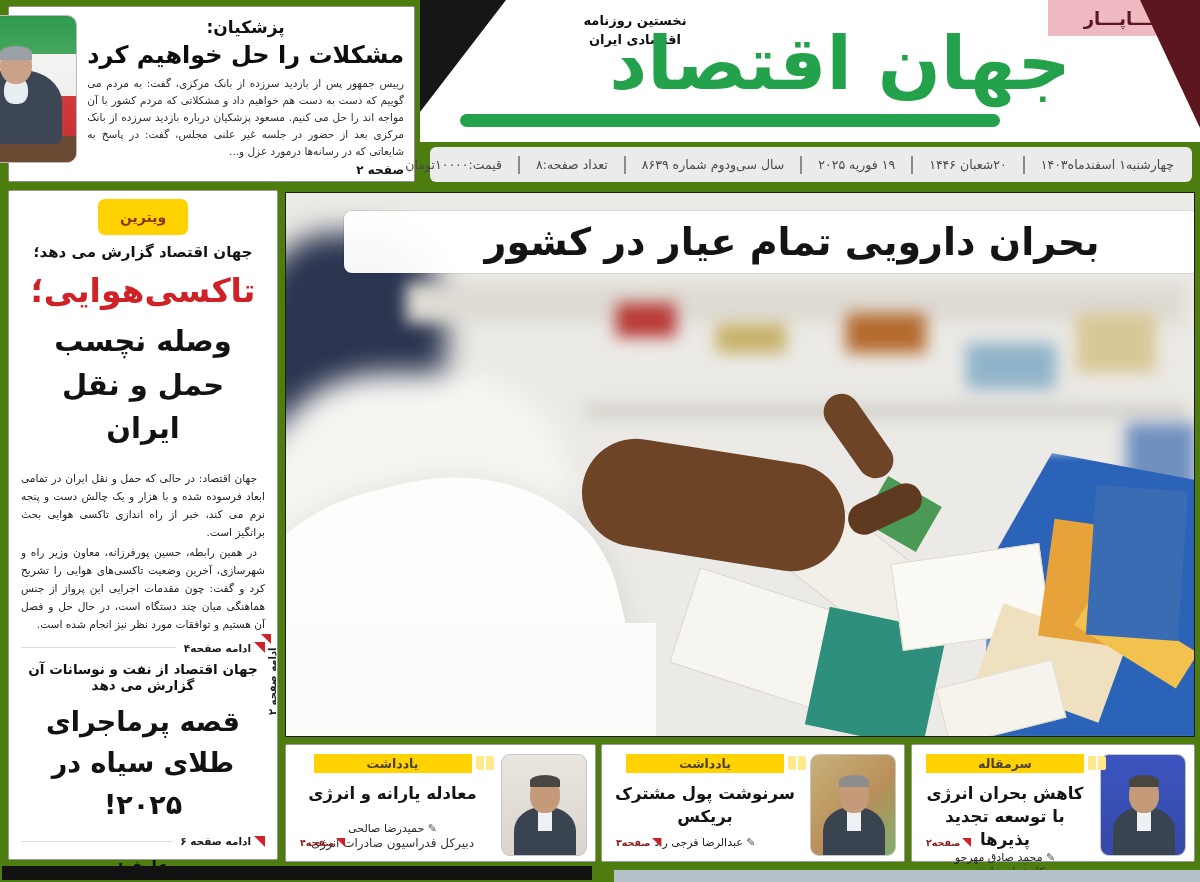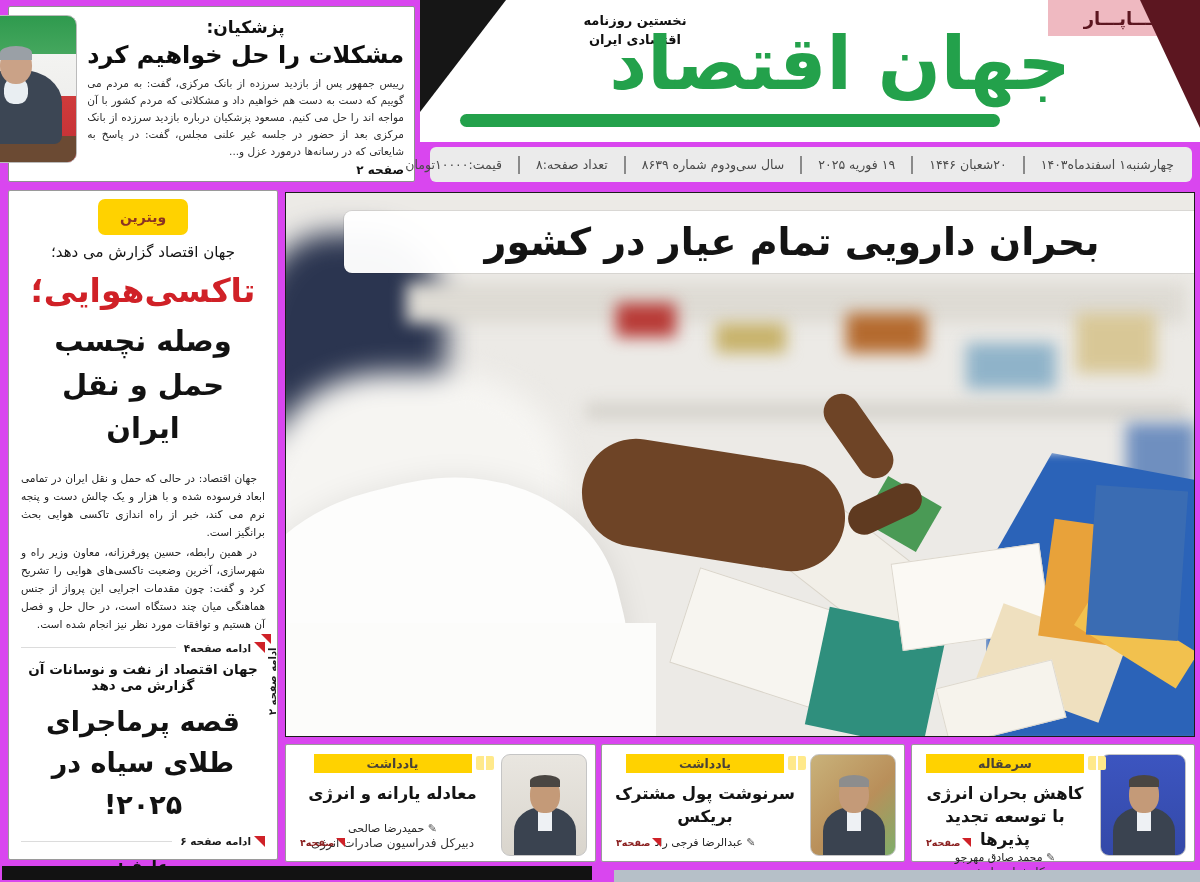--- a/index.html
+++ b/index.html
@@ -1,18 +1,18 @@
 <!DOCTYPE html>
 <html lang="fa"><head>
 <meta charset="utf-8">
 <style>
   * { margin:0; padding:0; box-sizing:border-box; }
   html,body { background:#e8e6e2; }
   body { font-family:"DejaVu Sans","Liberation Sans",sans-serif; }
-  .page { position:relative; width:1200px; height:882px; background:#d946ef; overflow:hidden; margin:0 auto; direction:rtl; }
+  .page { position:relative; width:1200px; height:882px; background:#4d7c0f; overflow:hidden; margin:0 auto; direction:rtl; }
 
   
   .tl-box { position:absolute; left:8px; top:6px; width:407px; height:176px; background:#fff;
             border:1px solid #8f8f8f; border-radius:2px; display:flex; flex-direction:row; direction:rtl; padding:8px 10px; }
   .tl-text { flex:1; display:flex; flex-direction:column; align-items:center; }
   .tl-kicker { font-weight:bold; font-size:17px; color:#111; margin-top:2px; }
   .tl-title { font-weight:bold; font-size:24px; color:#0d0d0d; margin:4px 0 6px; white-space:nowrap; }
   .tl-body { font-size:10.5px; line-height:1.62; color:#2e2e2e; text-align:justify; direction:rtl; }
   .tl-page { align-self:flex-start; font-weight:bold; font-size:12px; color:#111; margin-top:3px; }
   .tl-photo { width:126px; height:148px; margin-right:10px; border-radius:10px; border:1px solid #bbb; position:relative; overflow:hidden; flex:none;
@@ -37,21 +37,21 @@
   
   .datebar { position:absolute; left:430px; top:147px; width:762px; height:35px; background:#ebebeb; border-radius:6px;
              display:flex; direction:rtl; align-items:center; justify-content:space-between; padding:0 18px; font-size:12.5px; color:#4a4a4a; }
   .datebar .di { white-space:nowrap; padding-left:16px; border-left:2px solid #8a8a8a; margin-left:16px; height:18px; line-height:18px; }
   .datebar .di:last-child { border-left:none; padding-left:0; margin-left:8px; }
 
   
   .sidebar { position:absolute; left:8px; top:190px; width:270px; height:670px; background:#fff; border:1px solid #9a9a9a; border-radius:2px;
              padding:8px 12px; text-align:center; direction:rtl; }
   .sb-badge { display:inline-block; background:#ffd200; color:#8b3322; font-weight:bold; font-size:14px; padding:10px 22px; border-radius:7px; margin-bottom:8px; }
-  .sb-kicker { font-weight:normal; font-size:15px; color:#141414; margin-bottom:10px; }
+  .sb-kicker { font-weight:bold; font-size:15px; color:#141414; margin-bottom:10px; }
   .sb-title-red { font-weight:bold; font-size:33px; color:#d02127; margin:8px 0 6px; }
   .sb-title-xl { font-weight:bold; font-size:29px; color:#121212; margin:10px 0 18px; line-height:1.5; }
   .sb-body { font-size:10.6px; line-height:1.7; color:#232323; text-align:justify; }
   .sb-body p { margin-bottom:2px; text-indent:8px; }
   .sb-cont { display:flex; align-items:center; direction:rtl; margin:9px 0 7px; }
   .sb-cont .tri { width:0; height:0; border-top:11px solid #cf2128; border-left:11px solid transparent; flex:none; }
   .sb-cont .txt { font-weight:bold; font-size:10.5px; color:#1c1c1c; margin-right:3px; white-space:nowrap; }
   .sb-cont .line { flex:1; border-top:1px solid #dcdcdc; margin-right:8px; }
   .sb-kicker2 { font-weight:bold; font-size:13.5px; color:#101010; margin:6px 0 8px; }
   .sb-title-l { font-weight:bold; font-size:27px; color:#121212; line-height:1.55; margin:2px 0; }

